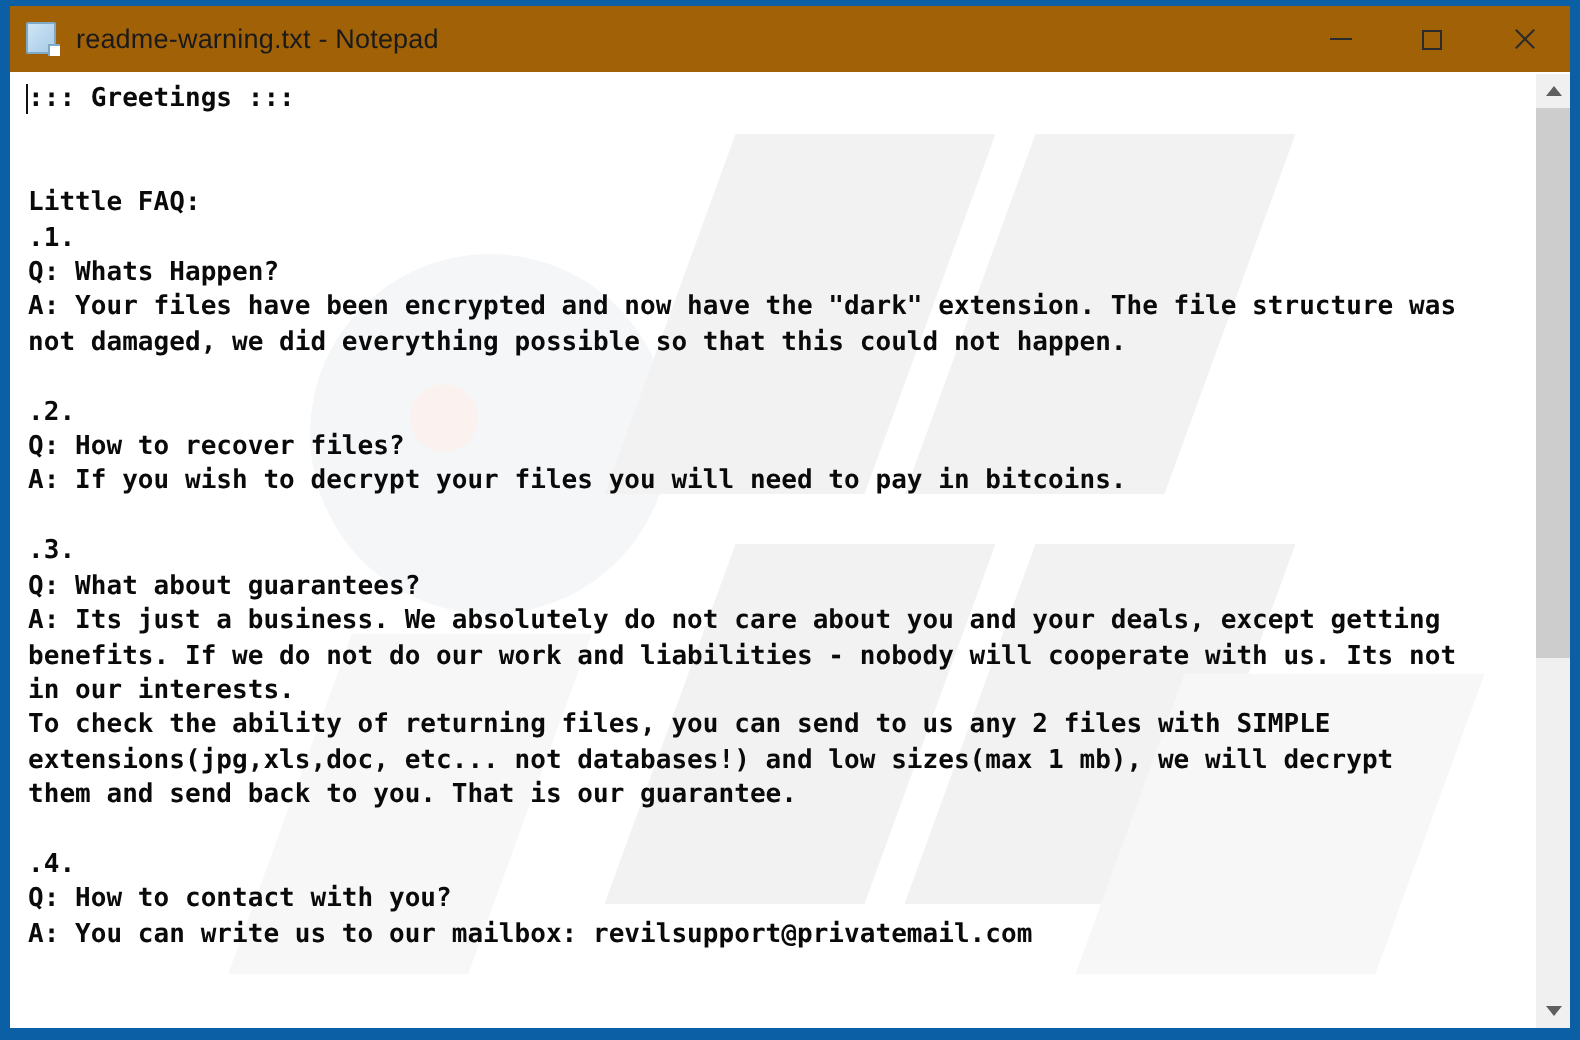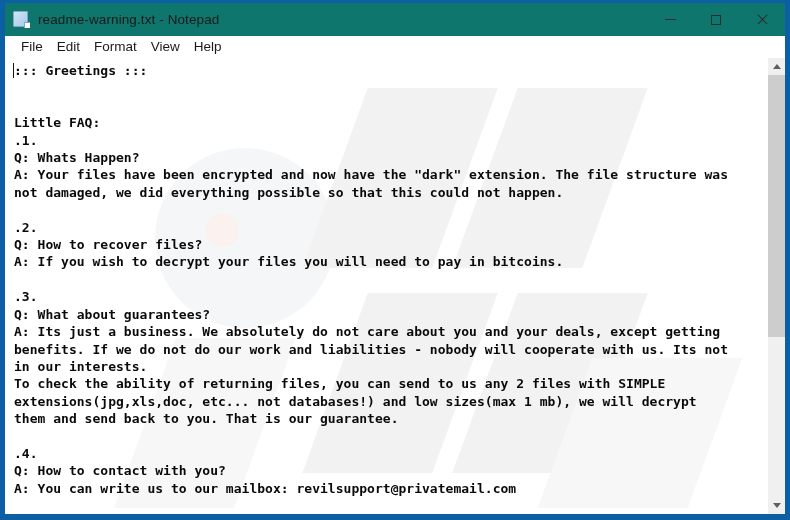--- a/index.html
+++ b/index.html
@@ -28,21 +28,21 @@
     border-top: 3px solid #0b5fa5;
     border-bottom: 6px solid #0b5fa5;
     display: flex;
     flex-direction: column;
   }
 
   
   .titlebar {
     height: 33px;
     flex: 0 0 33px;
-    background: #0f766e;
+    background: #a16207;
     display: flex;
     align-items: center;
     position: relative;
   }
   .title-left {
     display: flex;
     align-items: center;
     padding-left: 8px;
     gap: 8px;
   }
@@ -300,27 +300,20 @@
       </button>
       <button class="win-btn">
         <span class="glyph-max"></span>
       </button>
       <button class="win-btn">
         <span class="glyph-close"></span>
       </button>
     </div>
   </div>
 
-  <div class="menubar">
-    <div class="menu-item">File</div>
-    <div class="menu-item">Edit</div>
-    <div class="menu-item">Format</div>
-    <div class="menu-item">View</div>
-    <div class="menu-item">Help</div>
-  </div>
 
   <div class="editor-wrap">
 
     <div class="editor">
       <div class="watermark">
         <span class="wm-circle"></span>
         <span class="wm-dot"></span>
         <span class="wm-shape wm-1"></span>
         <span class="wm-shape wm-2"></span>
         <span class="wm-shape wm-3"></span>

